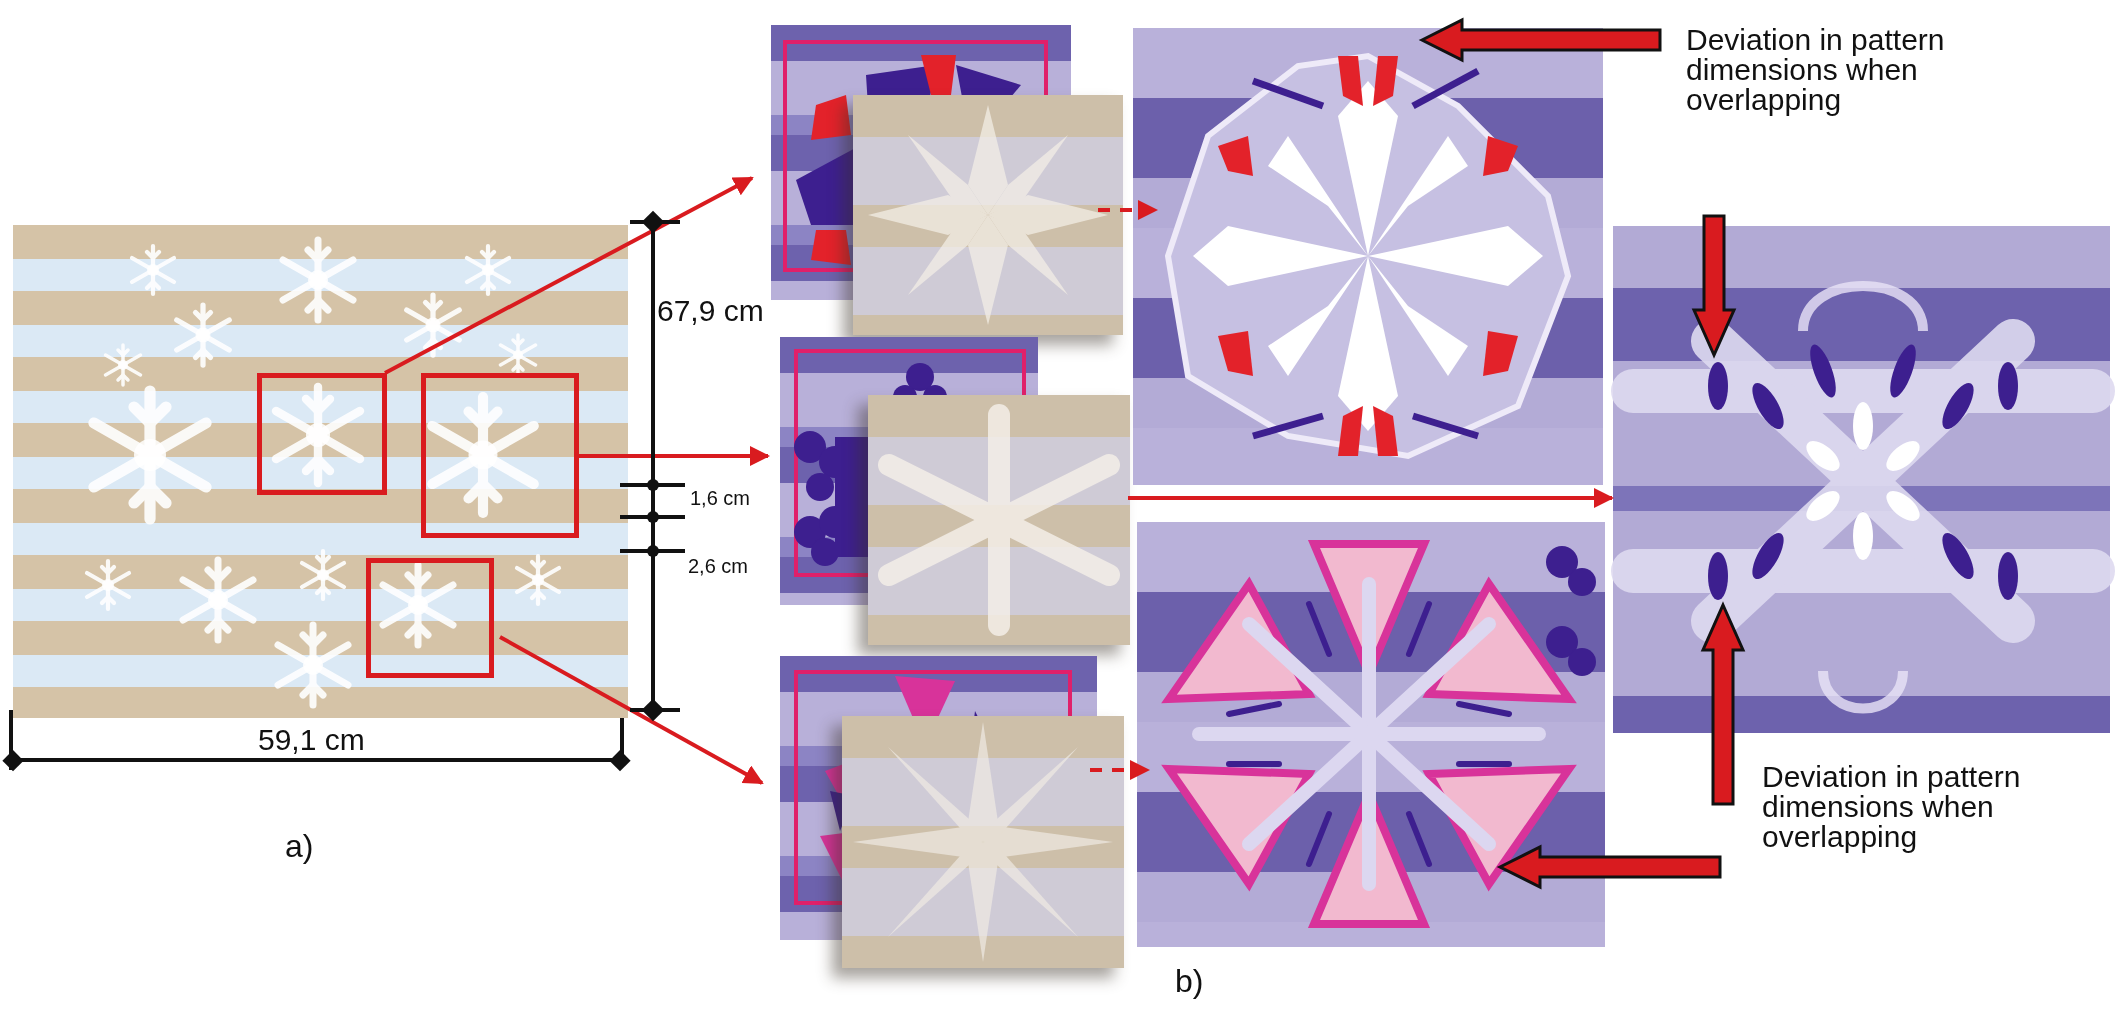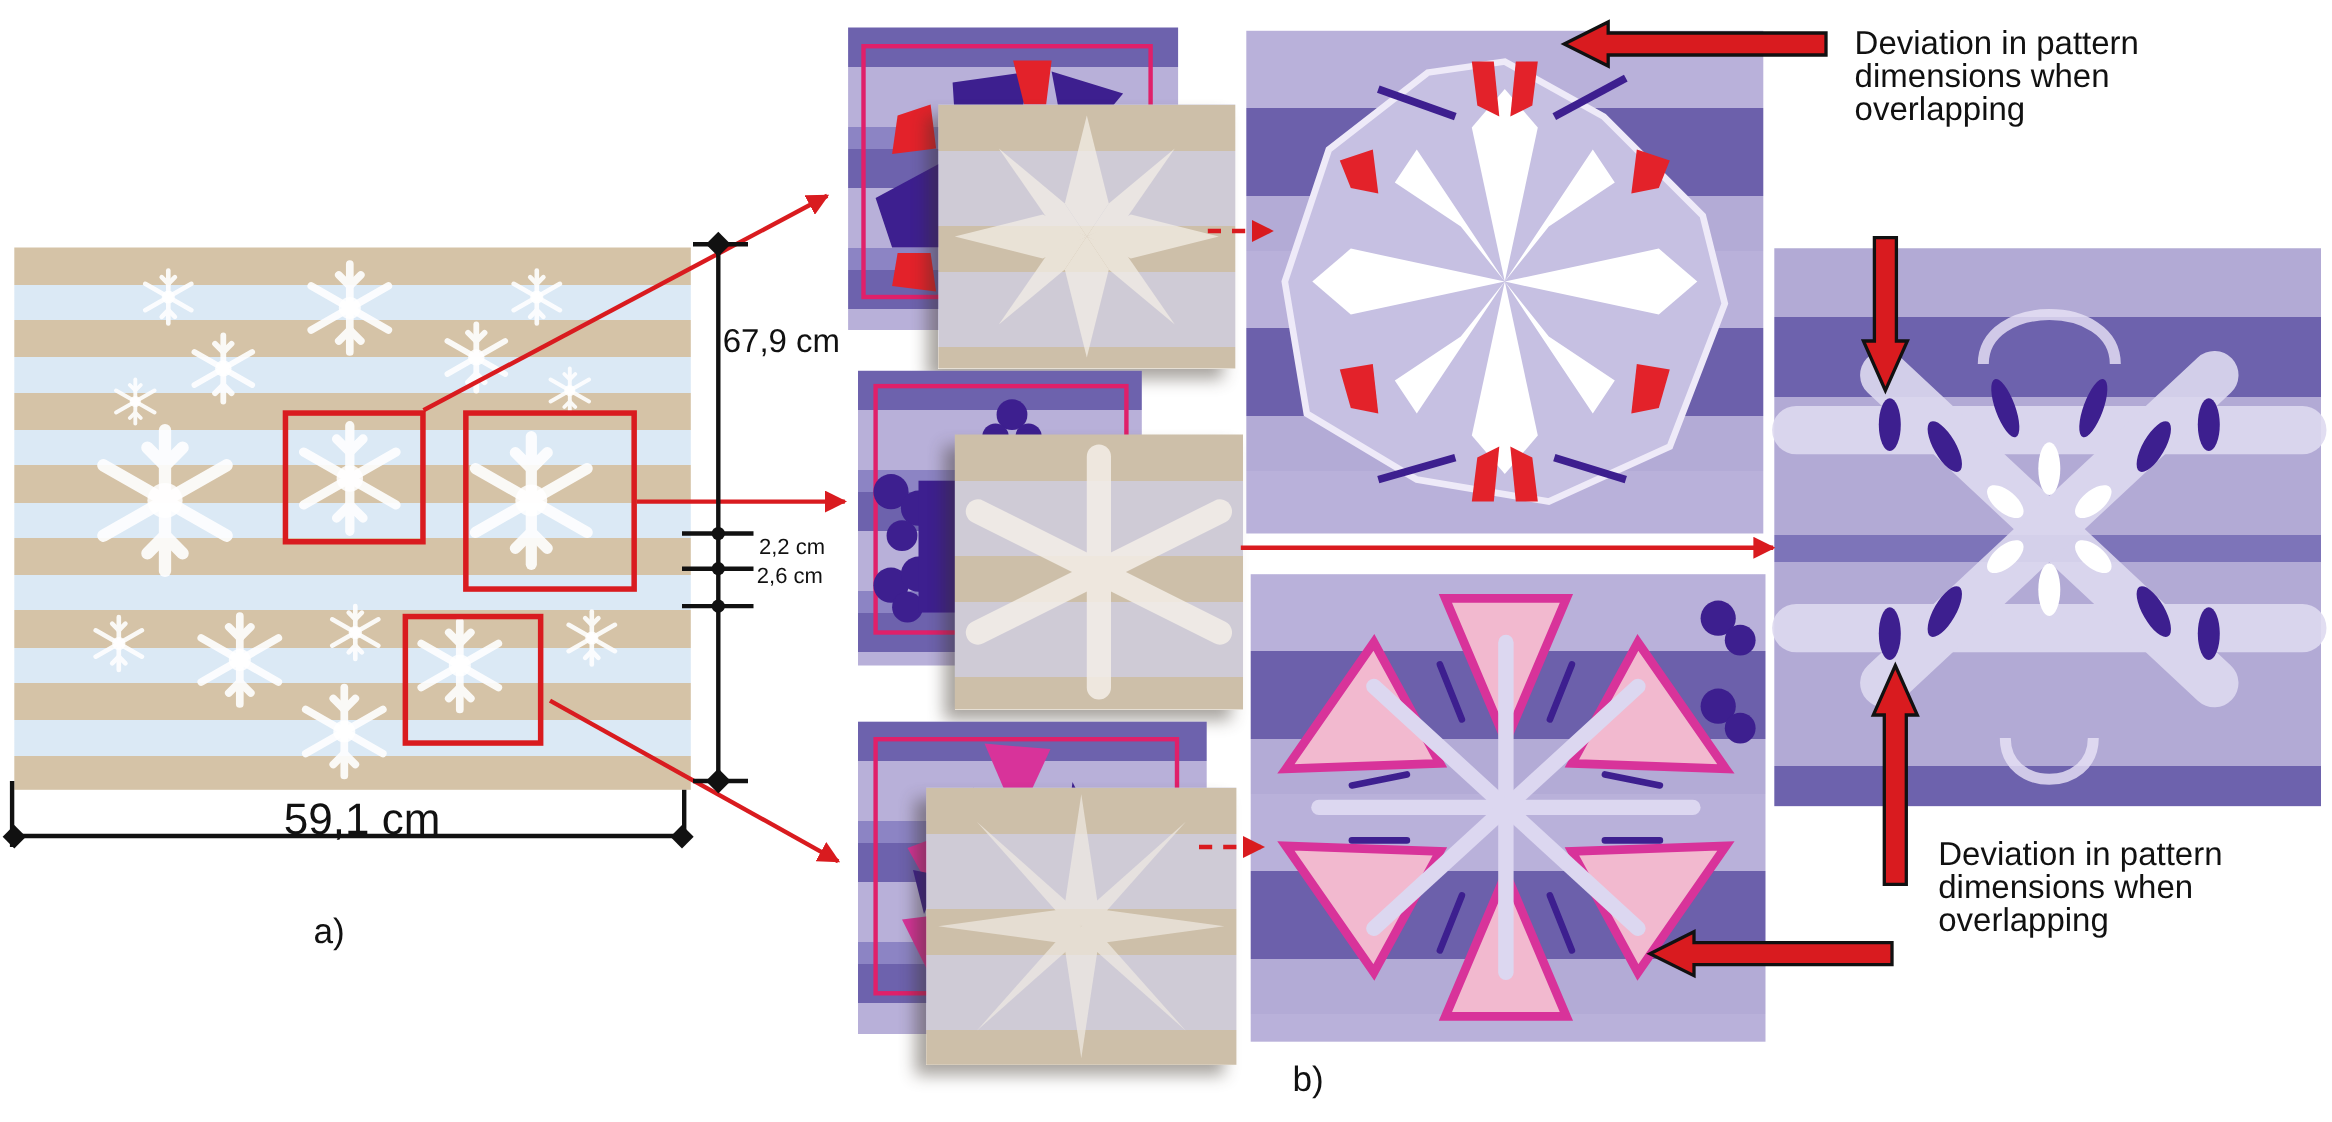--- a/index.html
+++ b/index.html
@@ -295,23 +295,23 @@
   </g>
   <g>
     <polygon points="1723,605 1743,650 1733,650 1733,804 1713,804 1713,650 1703,650" fill="#d91b1f" stroke="#111" stroke-width="3"></polygon>
   </g>
   <g>
     <polygon points="1500,867 1540,847 1540,857 1720,857 1720,877 1540,877 1540,887" fill="#d91b1f" stroke="#111" stroke-width="3"></polygon>
   </g>
 </svg>
 
 <div class="abs txt" style="left:657px;top:296px;font-size:30px;">67,9 cm</div>
-<div class="abs txt" style="left:690px;top:488px;font-size:20px;">2,2 cm</div>
-<div class="abs txt" style="left:688px;top:514px;font-size:20px;">2,6 cm</div>
-<div class="abs txt" style="left:258px;top:725px;font-size:40px;">59,1 cm</div>
+<div class="abs txt" style="left:690px;top:488px;font-size:20px;">1,6 cm</div>
+<div class="abs txt" style="left:688px;top:556px;font-size:20px;">2,6 cm</div>
+<div class="abs txt" style="left:258px;top:725px;font-size:30px;">59,1 cm</div>
 <div class="abs txt" style="left:285px;top:830px;font-size:32px;">a)</div>
 <div class="abs txt" style="left:1175px;top:965px;font-size:32px;">b)</div>
 
 <div class="abs" style="left:1686px;top:25px;font-size:30px;line-height:40px;">
   <div class="txt">Deviation in pattern</div>
   <div class="txt">dimensions when</div>
   <div class="txt">overlapping</div>
 </div>
 
 <div class="abs" style="left:1762px;top:762px;font-size:30px;line-height:40px;">

